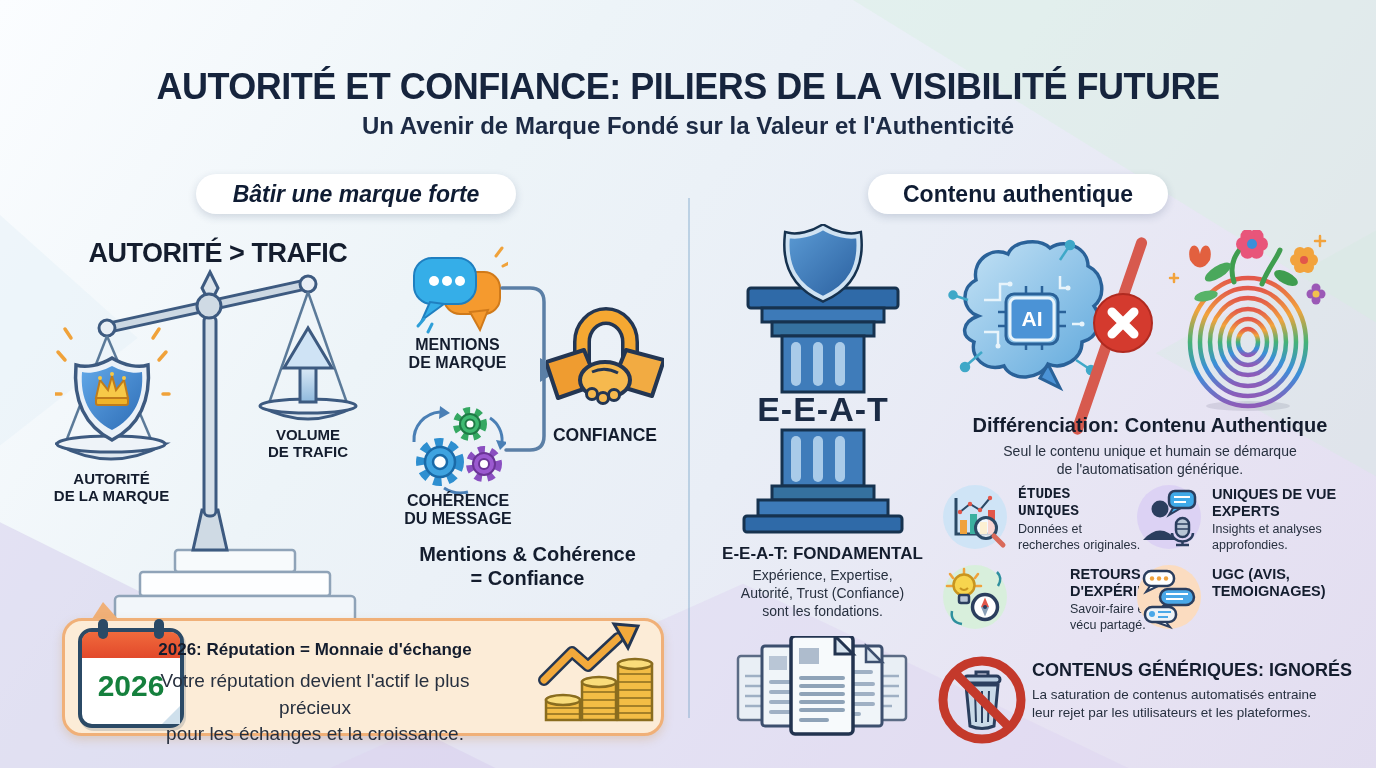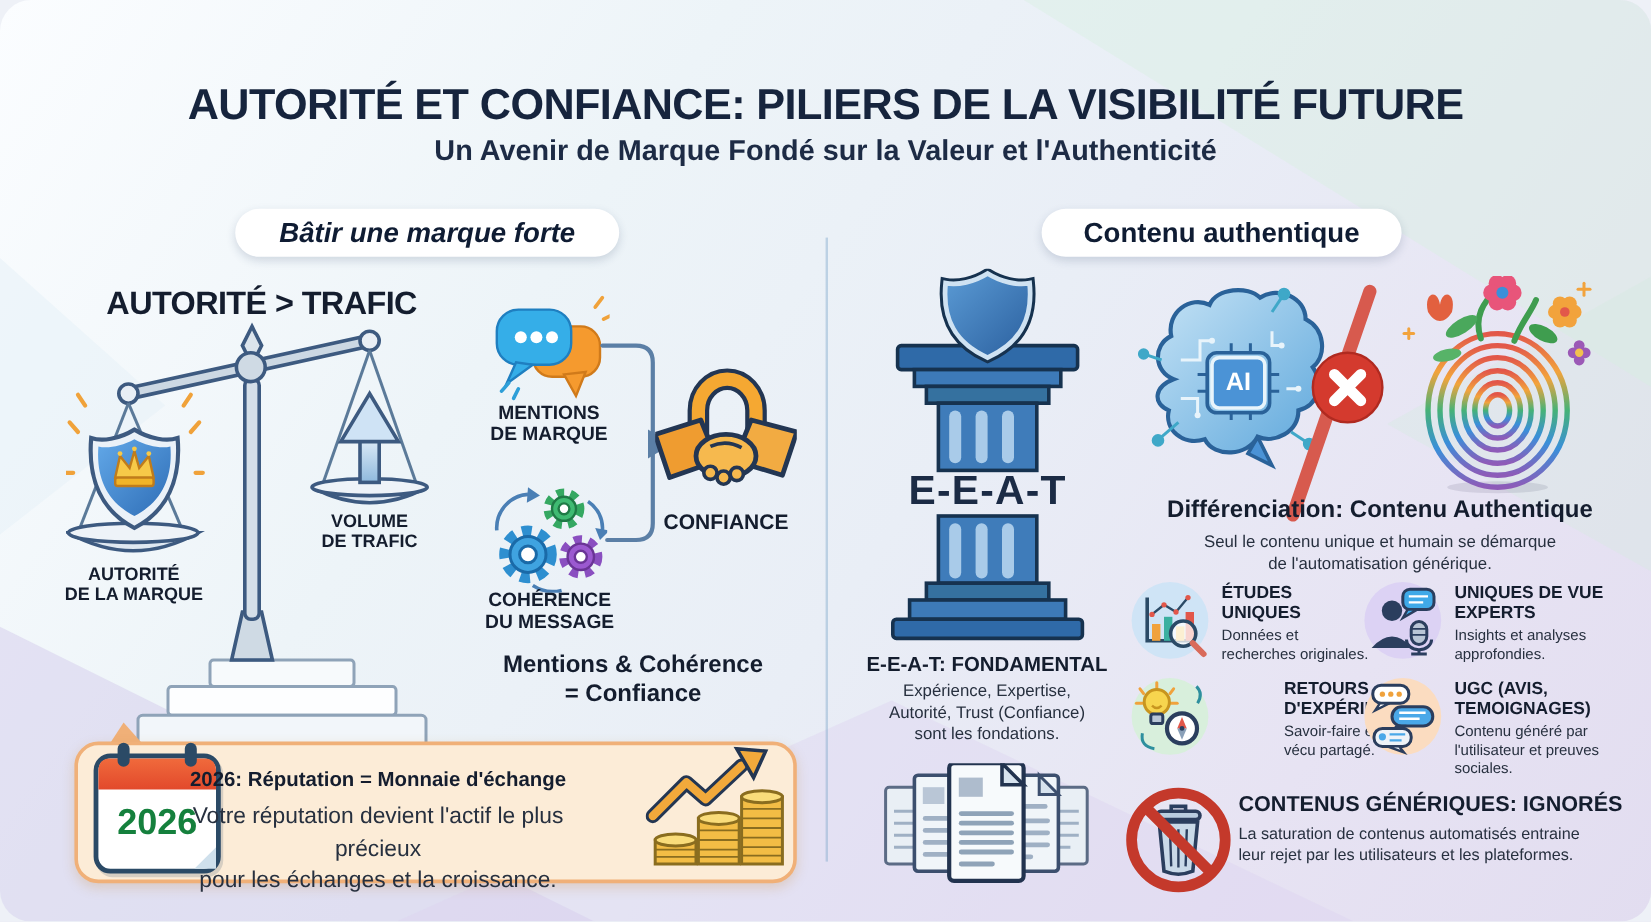--- a/index.html
+++ b/index.html
@@ -1,18 +1,18 @@
 <!DOCTYPE html>
 <html><head>
 <meta charset="utf-8">
 <style>
   html,body{margin:0;padding:0;background:#eef1f7;}
   .stage{position:relative;width:1376px;height:768px;overflow:hidden;
     font-family:"Liberation Sans",sans-serif;color:#17243a;
-    background:linear-gradient(125deg,#fbfdff 0%,#edf4f8 32%,#e9eef6 55%,#e7e3f3 80%,#e2ddf0 100%);border-radius:26px;}
+    background:linear-gradient(125deg,#fbfdff 0%,#edf4f8 32%,#e9eef6 55%,#e7e3f3 80%,#e2ddf0 100%);}
   .abs{position:absolute;}
   .facet{position:absolute;inset:0;pointer-events:none;}
   .lbl{font-weight:800;color:#141d2e;text-align:center;white-space:pre-line;line-height:1.14;}
   .desc{font-weight:500;color:#27303f;white-space:pre-line;}
   .pill{background:#ffffff;border-radius:23px;box-shadow:0 3px 8px rgba(40,60,100,.18);
     font-weight:800;font-size:23px;color:#0f1c33;text-align:center;line-height:40px;height:40px;}
   .page-title{font-weight:800;font-size:36px;letter-spacing:-.5px;color:#16243d;text-align:center;width:100%;}
   .page-subtitle{font-weight:700;font-size:24px;color:#1d2b45;text-align:center;width:100%;}
   .divider{width:2px;background:rgba(130,170,205,.45);}
   
@@ -424,21 +424,21 @@
     <rect x="46" y="26" width="7" height="24" fill="#e2574a"></rect>
     <polyline points="18,28 28,20 38,26 48,14" fill="none" stroke="#2b4a66" stroke-width="2"></polyline>
     <circle cx="18" cy="28" r="2.2" fill="#e2574a"></circle>
       <circle cx="28" cy="20" r="2.2" fill="#e2574a"></circle>
     <circle cx="38" cy="26" r="2.2" fill="#e2574a"></circle>
       <circle cx="48" cy="14" r="2.2" fill="#e2574a"></circle>
     <circle cx="44" cy="44" r="10.5" fill="rgba(255,255,255,0.75)" stroke="#2b4a66" stroke-width="3"></circle>
     <line x1="52" y1="52" x2="61" y2="61" stroke="#d96a5a" stroke-width="5" stroke-linecap="round"></line>
   </svg>
   <div class="abs" style="left:1018px;top:486px;width:150px;">
-    <div class="lbl" style="text-align:left;font-size:14.5px;">ÉTUDES
+    <div class="lbl" style="text-align:left;font-size:14.5px;font-family:Liberation Mono, monospace;">ÉTUDES
 UNIQUES</div>
     <div class="desc" style="font-size:12.5px;line-height:1.25;margin-top:3px;">Données et
 recherches originales.</div>
   </div>
 
   <svg class="abs" style="left:1136px;top:484px;" width="66" height="66" viewBox="0 0 66 66">
     <circle cx="33" cy="33" r="32" fill="#dcd2f4"></circle>
     <circle cx="24" cy="25" r="8.5" fill="#2b3e5e"></circle>
     <path d="M7,56 Q24,37 41,56 Z" fill="#2b3e5e"></path>
     <rect x="33" y="7" width="26" height="17" rx="6" fill="#3fa9e8" stroke="#2b3e5e" stroke-width="2.5"></rect>
@@ -498,23 +498,20 @@
     <polygon points="28,41 22,47 36,41" fill="#4aa8e8" stroke="#2b3e5e" stroke-width="2"></polygon>
     <rect x="9" y="43" width="31" height="15" rx="7" fill="#eef3f8" stroke="#2b3e5e" stroke-width="2.5"></rect>
     <circle cx="16" cy="50" r="3" fill="#4aa8e8"></circle>
     <line x1="22" y1="48" x2="35" y2="48" stroke="#4aa8e8" stroke-width="2"></line>
     <line x1="22" y1="53" x2="32" y2="53" stroke="#4aa8e8" stroke-width="2"></line>
     <polygon points="30,58 34,63 20,58" fill="#eef3f8" stroke="#2b3e5e" stroke-width="2"></polygon>
   </svg>
   <div class="abs" style="left:1212px;top:566px;width:160px;">
     <div class="lbl" style="text-align:left;font-size:14.5px;">UGC (AVIS,
 TEMOIGNAGES)</div>
-    <div class="desc" style="font-size:12.5px;line-height:1.25;margin-top:3px;">Contenu généré par
-l'utilisateur et preuves
-sociales.</div>
   </div>
 
   <svg class="abs" style="left:936px;top:654px;" width="92" height="92" viewBox="0 0 92 92">
     <rect x="28" y="22" width="36" height="7" rx="3.5" fill="#b9cde0" stroke="#2b3e5e" stroke-width="3"></rect>
     <path d="M40,22 V18 H52 V22" fill="none" stroke="#2b3e5e" stroke-width="3"></path>
     <path d="M30,31 L34,72 Q46,77 58,72 L62,31 Z" fill="#c9d9e8" stroke="#2b3e5e" stroke-width="3"></path>
     <line x1="39" y1="37" x2="40" y2="68" stroke="#2b3e5e" stroke-width="2"></line>
     <line x1="46" y1="37" x2="46" y2="69" stroke="#2b3e5e" stroke-width="2"></line>
     <line x1="53" y1="37" x2="52" y2="68" stroke="#2b3e5e" stroke-width="2"></line>
     <circle cx="46" cy="46" r="39" fill="none" stroke="#c4392b" stroke-width="9"></circle>

